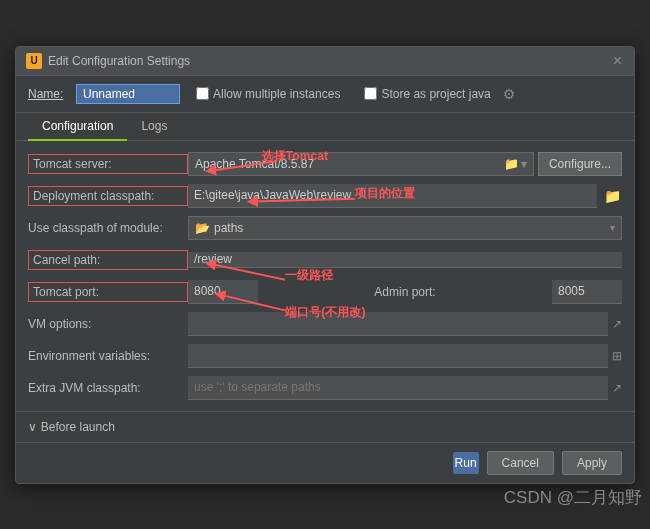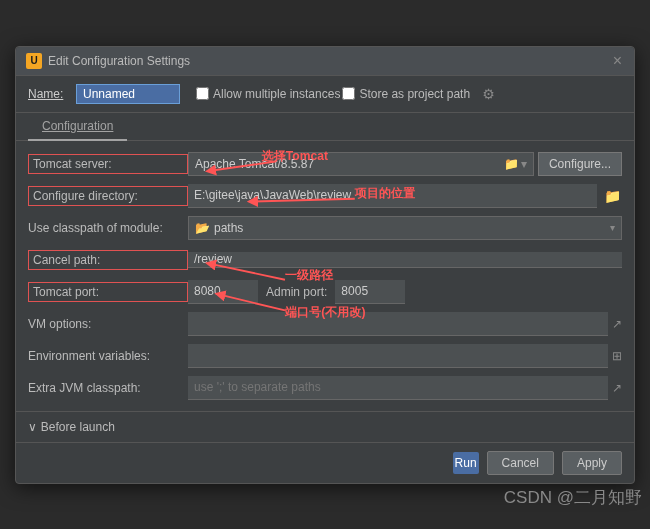--- a/index.html
+++ b/index.html
@@ -79,21 +79,21 @@
       border: 1px solid #6a9fd8;
       color: #fff;
       padding: 2px 6px;
       font-size: 12px;
       width: 104px;
       outline: none;
     }
     .checkbox-group {
       display: flex;
       align-items: center;
-      gap: 2px;
+      gap: 24px;
       margin-left: 8px;
     }
     .checkbox-item {
       display: flex;
       align-items: center;
       gap: 4px;
       color: #bbb;
       font-size: 12px;
     }
     .checkbox-item input[type="checkbox"] {
@@ -116,23 +116,22 @@
     }
     .tab {
       padding: 6px 14px;
       cursor: pointer;
       color: #bbb;
       font-size: 12px;
       border-bottom: 2px solid transparent;
       margin-bottom: -1px;
     }
     .tab.active {
-      color: #a3a3a3;
-      border-bottom: 2px solid #a3a3a3;
-      text-decoration: underline;
+      color: #ffffff;
+      border-bottom: 2px solid #84cc16;
     }
 
     .content {
       padding: 10px 12px;
       display: flex;
       flex-direction: column;
       gap: 6px;
       position: relative;
     }
 
@@ -213,20 +212,21 @@
       font-size: 12px;
       outline: none;
       height: 16px;
       flex: 1;
     }
     .port-group {
       display: flex;
       align-items: center;
       gap: 8px;
       flex: 1;
+      justify-content: space-between;
     }
     .port-input {
       background: #4c5052;
       border: none;
       border-bottom: 1px solid #666;
       color: #ccc;
       padding: 2px 6px;
       font-size: 12px;
       outline: none;
       height: 24px;
@@ -309,28 +309,29 @@
   <div class="name-row">
     <span class="name-label">Name:</span>
     <input class="name-input" type="text" value="Unnamed" style="">
     <div class="checkbox-group">
       <label class="checkbox-item">
         <input type="checkbox" style="">
         <span>Allow multiple instances</span>
       </label>
       <label class="checkbox-item">
         <input type="checkbox" style="">
-        <span>Store as project path</span>
+        <span>Store as project java</span>
       </label>
     </div>
     <span class="gear-icon">⚙</span>
   </div>
 
   <div class="tabs">
     <div class="tab active">Configuration</div>
+    <div class="tab">Logs</div>
   </div>
 
   <div class="content" style="position:relative;">
 
     <svg class="annotation-overlay" viewBox="0 0 596 290" xmlns="http://www.w3.org/2000/svg">
 
       <text x="230" y="20" fill="#f55" font-size="13" font-weight="bold" font-family="Arial">选择Tomcat</text>
       <line x1="245" y1="22" x2="175" y2="32" stroke="#f55" stroke-width="2" marker-end="url(#arr)"></line>
 
       <text x="330" y="60" fill="#f55" font-size="13" font-weight="bold" font-family="Arial">项目的位置</text>
@@ -357,21 +358,21 @@
           <div class="select-icons">
             <span>📁</span>
             <span>▾</span>
           </div>
         </div>
         <button class="configure-btn">Configure...</button>
       </div>
     </div>
 
     <div class="field-row">
-      <span class="field-label highlighted">Configure directory:</span>
+      <span class="field-label highlighted">Deployment classpath:</span>
       <div class="field-value">
         <input class="text-input" style="flex: 1 1 0%;" type="text" value="E:\gitee\java\JavaWeb\review">
         <span class="folder-icon">📁</span>
       </div>
     </div>
 
     <div class="field-row">
       <span class="field-label">Use classpath of module:</span>
       <div class="field-value">
         <div class="module-select">

